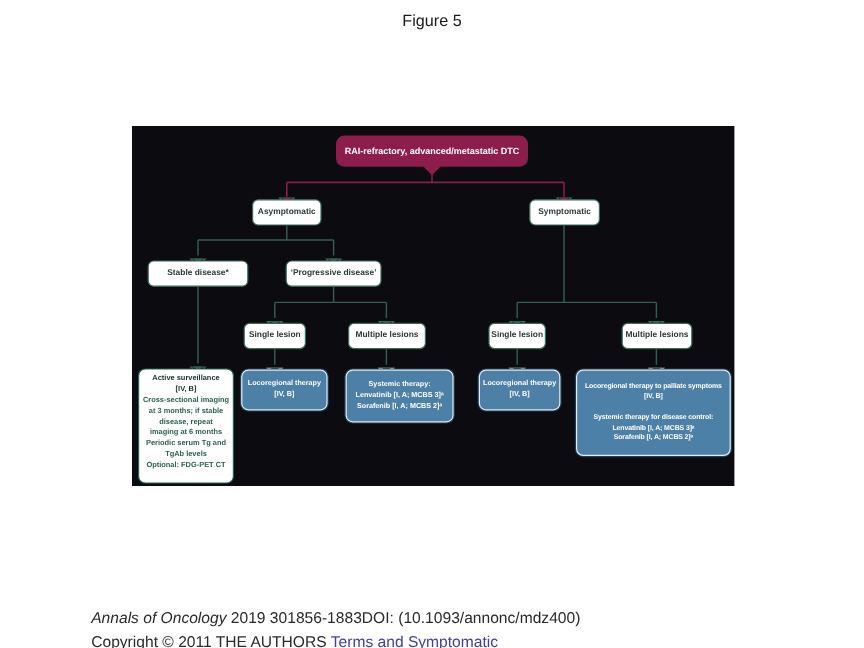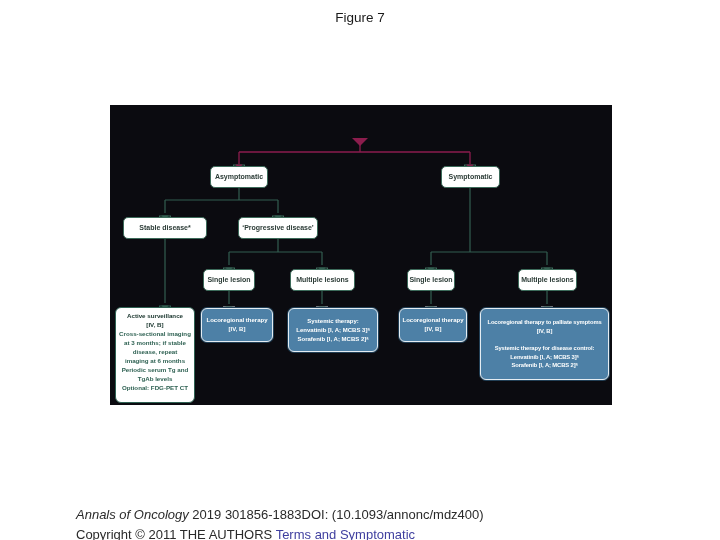--- a/index.html
+++ b/index.html
@@ -48,21 +48,21 @@
     position:absolute; left:76px; top:505px; font-size:13px; color:#2a2a2a;
     line-height:1.55;
   }
   .terms-link { color:#3f3f9f; text-decoration:underline; cursor:pointer; }
 </style>
 </head>
 <body>
 
 <div class="slide">
 
-  <div class="slide-title">Figure 7</div>
+  <div class="slide-title">Figure 5</div>
 
   <div class="panel">
 
     <svg id="connector-svg" width="502" height="300" viewBox="0 0 502 300">
       <path class="line-magenta" d="M250 34 L250 47 M129 47 L360 47 M129 47 L129 59 M360 47 L360 59"></path>
       <path class="line-teal" d="M129 83 L129 95 M55 95 L168 95 M55 95 L55 108 M168 95 L168 108
         M168 134 L168 147 M119 147 L212 147 M119 147 L119 160 M212 147 L212 160
         M360 83 L360 147 M321 147 L437 147 M321 147 L321 160 M437 147 L437 160
         M55 134 L55 198 M119 186 L119 199 M212 186 L212 199 M321 186 L321 199 M437 186 L437 199"></path>
       <polygon class="root-tail" points="242,33 258,33 250,41"></polygon>
@@ -89,20 +89,21 @@
           <polygon points="115.5,201.5 122.5,201.5 119,206.5" fill="#335e50"></polygon>
           <polygon points="206,202 218,202 212,208" fill="#0b0b10" stroke="#d8e2ea" stroke-width="1"></polygon>
           <polygon points="208.5,201.5 215.5,201.5 212,206.5" fill="#335e50"></polygon>
           <polygon points="315,202 327,202 321,208" fill="#0b0b10" stroke="#d8e2ea" stroke-width="1"></polygon>
           <polygon points="317.5,201.5 324.5,201.5 321,206.5" fill="#335e50"></polygon>
           <polygon points="431,202 443,202 437,208" fill="#0b0b10" stroke="#d8e2ea" stroke-width="1"></polygon>
           <polygon points="433.5,201.5 440.5,201.5 437,206.5" fill="#335e50"></polygon>
         </g>
     </svg>
 
+    <div class="node node-root" style="left:170px;top:8px;width:160px;height:26px">RAI-refractory, advanced/metastatic DTC</div>
 
     <div class="node node-white" style="left:100px;top:61px;width:58px;height:22px">Asymptomatic</div>
     <div class="node node-white" style="left:331px;top:61px;width:59px;height:22px">Symptomatic</div>
 
     <div class="node node-white" style="left:13px;top:112px;width:84px;height:22px">Stable disease*</div>
     <div class="node node-white" style="left:128px;top:112px;width:80px;height:22px">‘Progressive disease’</div>
 
     <div class="node node-white" style="left:93px;top:164px;width:52px;height:22px">Single lesion</div>
     <div class="node node-white" style="left:180px;top:164px;width:65px;height:22px">Multiple lesions</div>
     <div class="node node-white" style="left:297px;top:164px;width:48px;height:22px">Single lesion</div>

